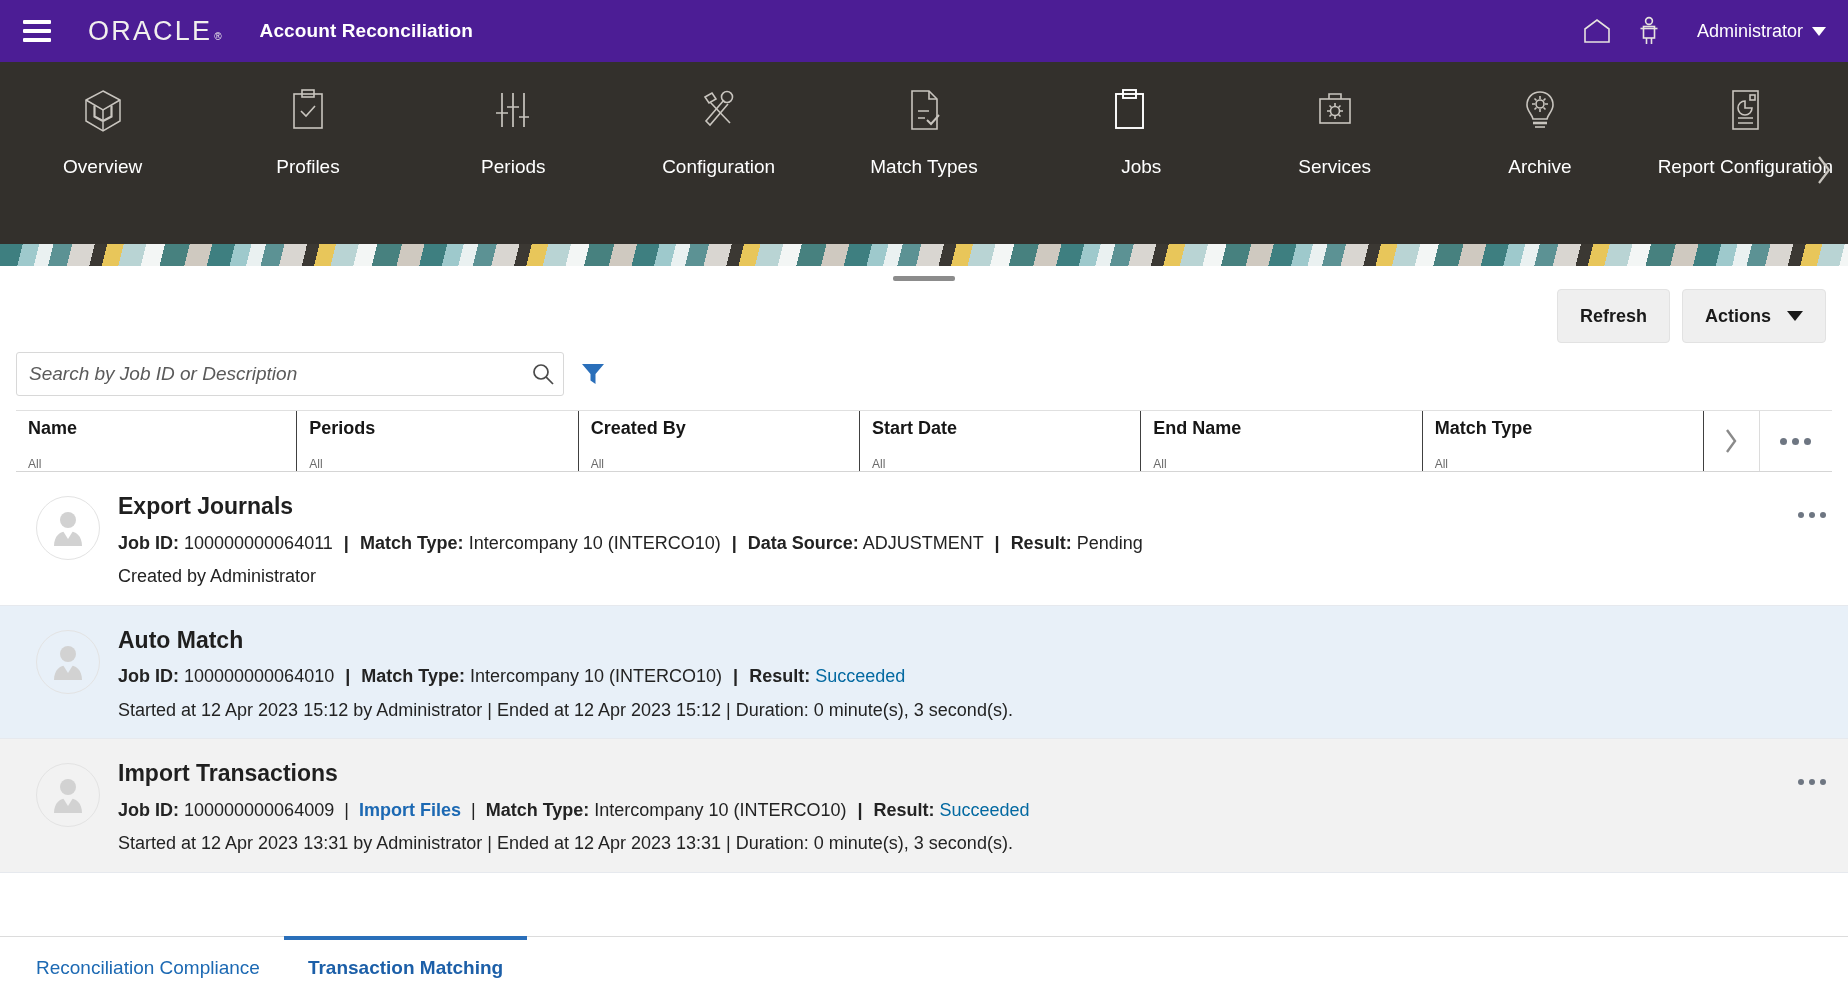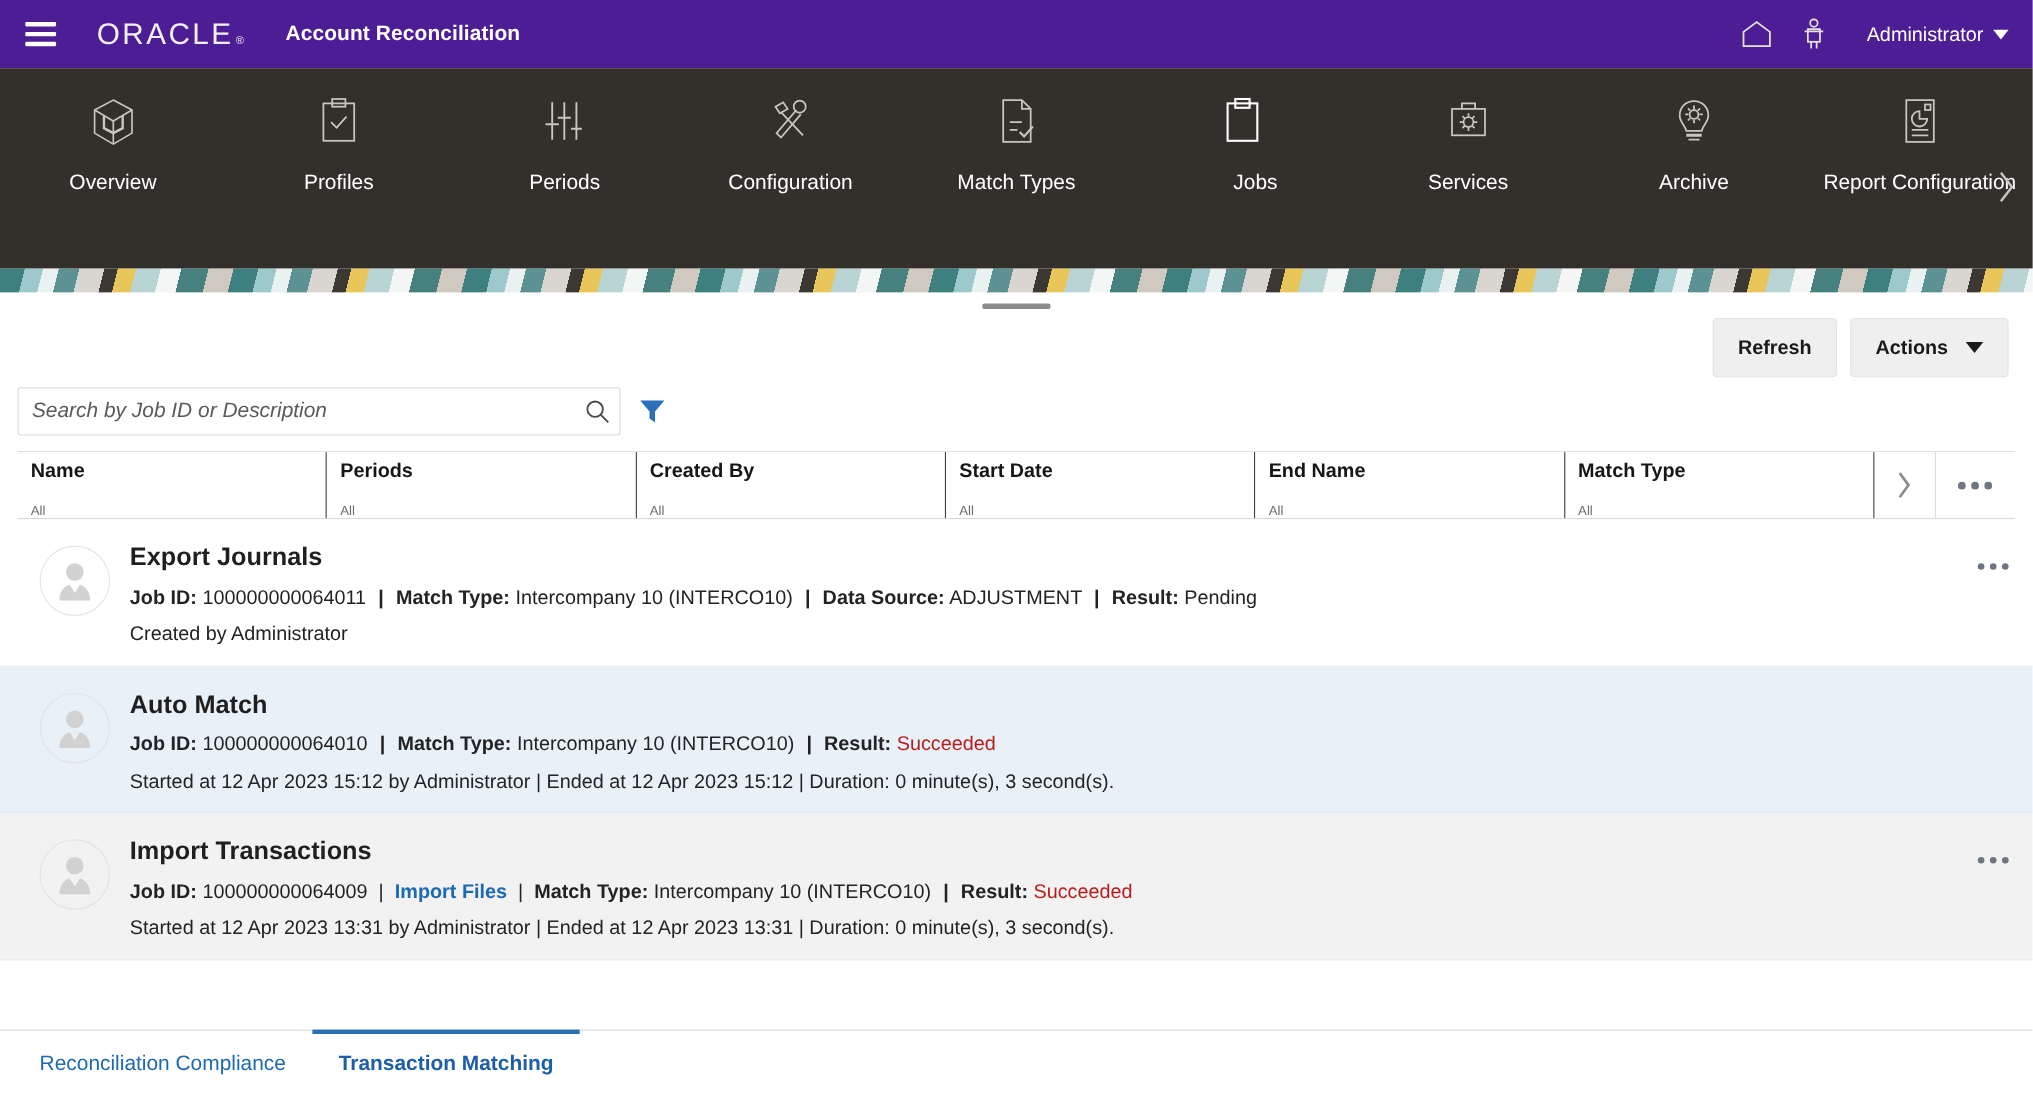--- a/index.html
+++ b/index.html
@@ -368,21 +368,21 @@
   .job-sub {
     font-size: 18px;
     color: #232323;
     margin-top: 10px;
     line-height: 1.3;
     white-space: nowrap;
   }
   .lbl { font-weight: bold; }
   .sep { margin: 0 6px; font-weight: bold; }
   .sep-thin { margin: 0 5px; }
-  .link { color: #b91c1c; cursor: pointer; }
+  .link { color: #0369a1; cursor: pointer; }
   .link-b { color: #1c69b3; font-weight: bold; cursor: pointer; }
 
   .row-more {
     width: 72px;
     flex: 0 0 auto;
     display: flex;
     align-items: flex-start;
     justify-content: center;
     padding-top: 22px;
     cursor: pointer;

